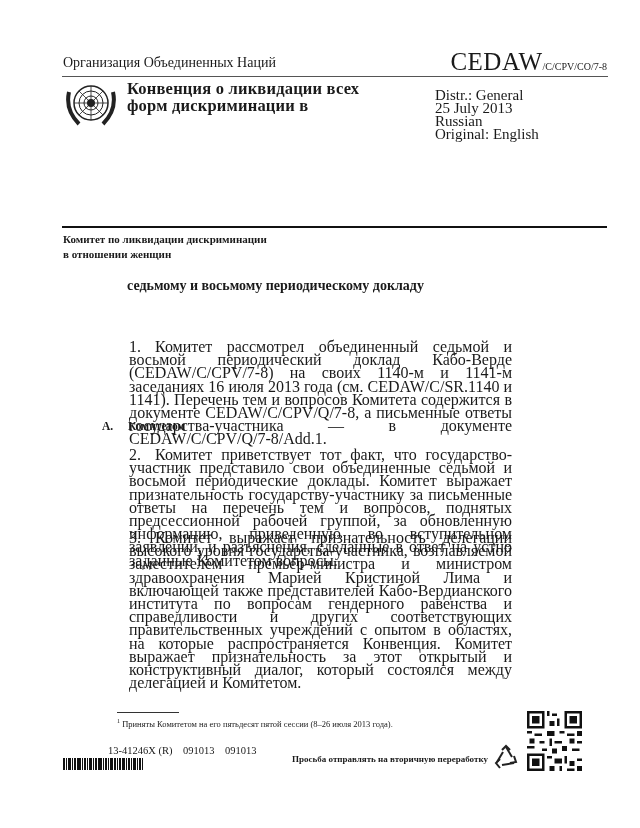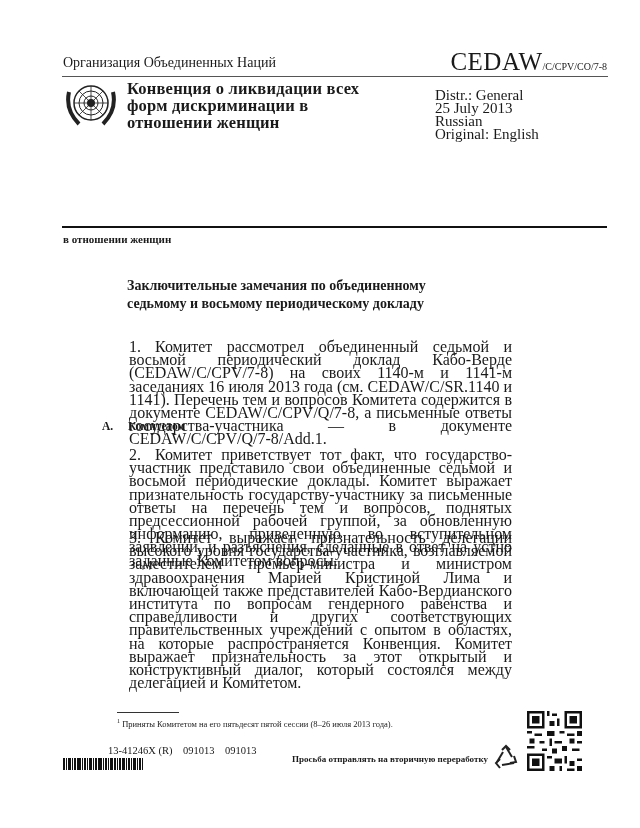--- a/index.html
+++ b/index.html
@@ -54,37 +54,36 @@
     <line x1="40" y1="11" x2="16" y2="35" stroke-width="0.8"></line>
     <path d="M6 12 Q2 30 16 44" stroke-width="4"></path>
     <path d="M50 12 Q54 30 40 44" stroke-width="4"></path>
   </g>
   <circle cx="28" cy="23" r="4" fill="#222"></circle>
 </svg>
 
 <div class="abs conv-title">
   <div>Конвенция о ликвидации всех</div>
   <div>форм дискриминации в</div>
-  <div>отношении женщин</div>
 </div>
 
 <div class="abs distr">
   <div>Distr.: General</div>
   <div>25 July 2013</div>
   <div>Russian</div>
   <div>Original: English</div>
 </div>
 
 <div class="abs rule-thick"></div>
 <div class="abs committee">
+  <div>Комитет по ликвидации дискриминации</div>
   <div>в отношении женщин</div>
 </div>
 
 <div class="abs doc-title">
-  <div>Заключительные замечания по объединенному</div>
   <div>седьмому и восьмому периодическому докладу</div>
 </div>
 
 <div class="abs para para1">
   <span class="num">1.</span><span>Комитет рассмотрел объединенный седьмой и восьмой периодический доклад Кабо-Верде (CEDAW/C/CPV/7-8) на своих 1140-м и 1141-м заседаниях 16 июля 2013 года (см. CEDAW/C/SR.1140 и 1141). Перечень тем и вопросов Комитета содержится в документе CEDAW/C/CPV/Q/7-8, а письменные ответы государства-участника — в документе CEDAW/C/CPV/Q/7-8/Add.1.</span>
 </div>
 
 <div class="abs section">
   <span class="letter">A.</span><span>Комитетом</span>
 </div>

